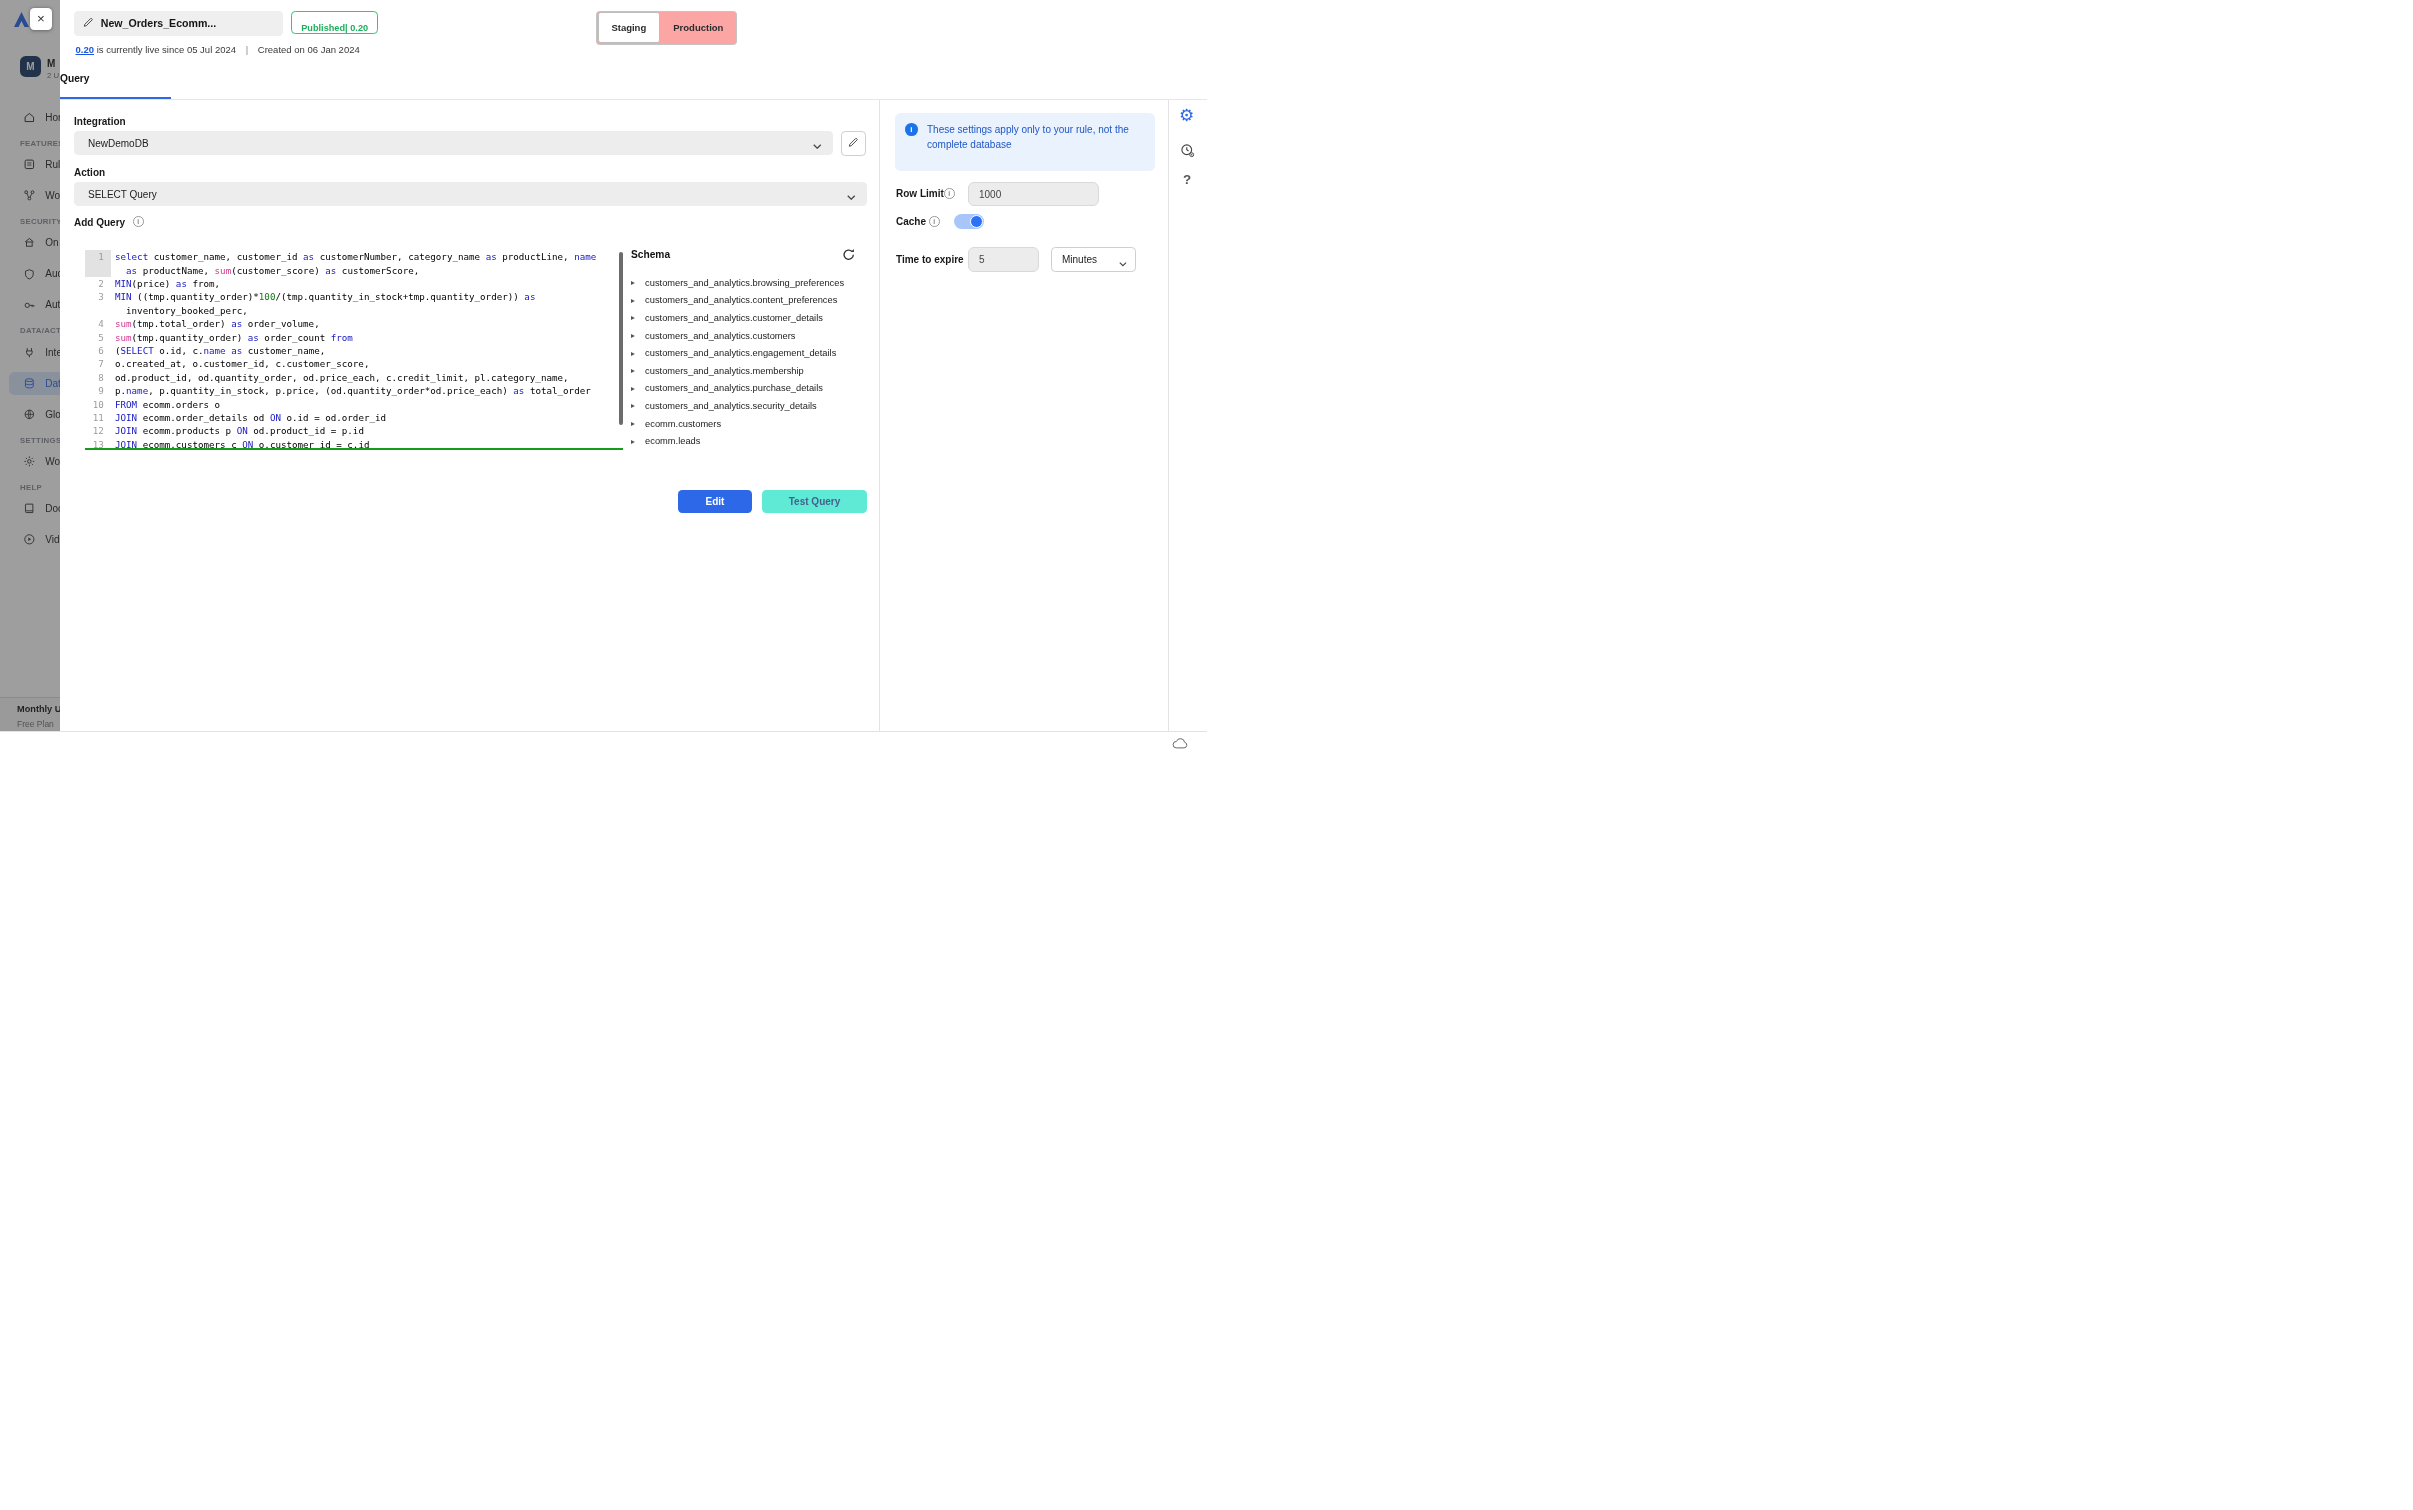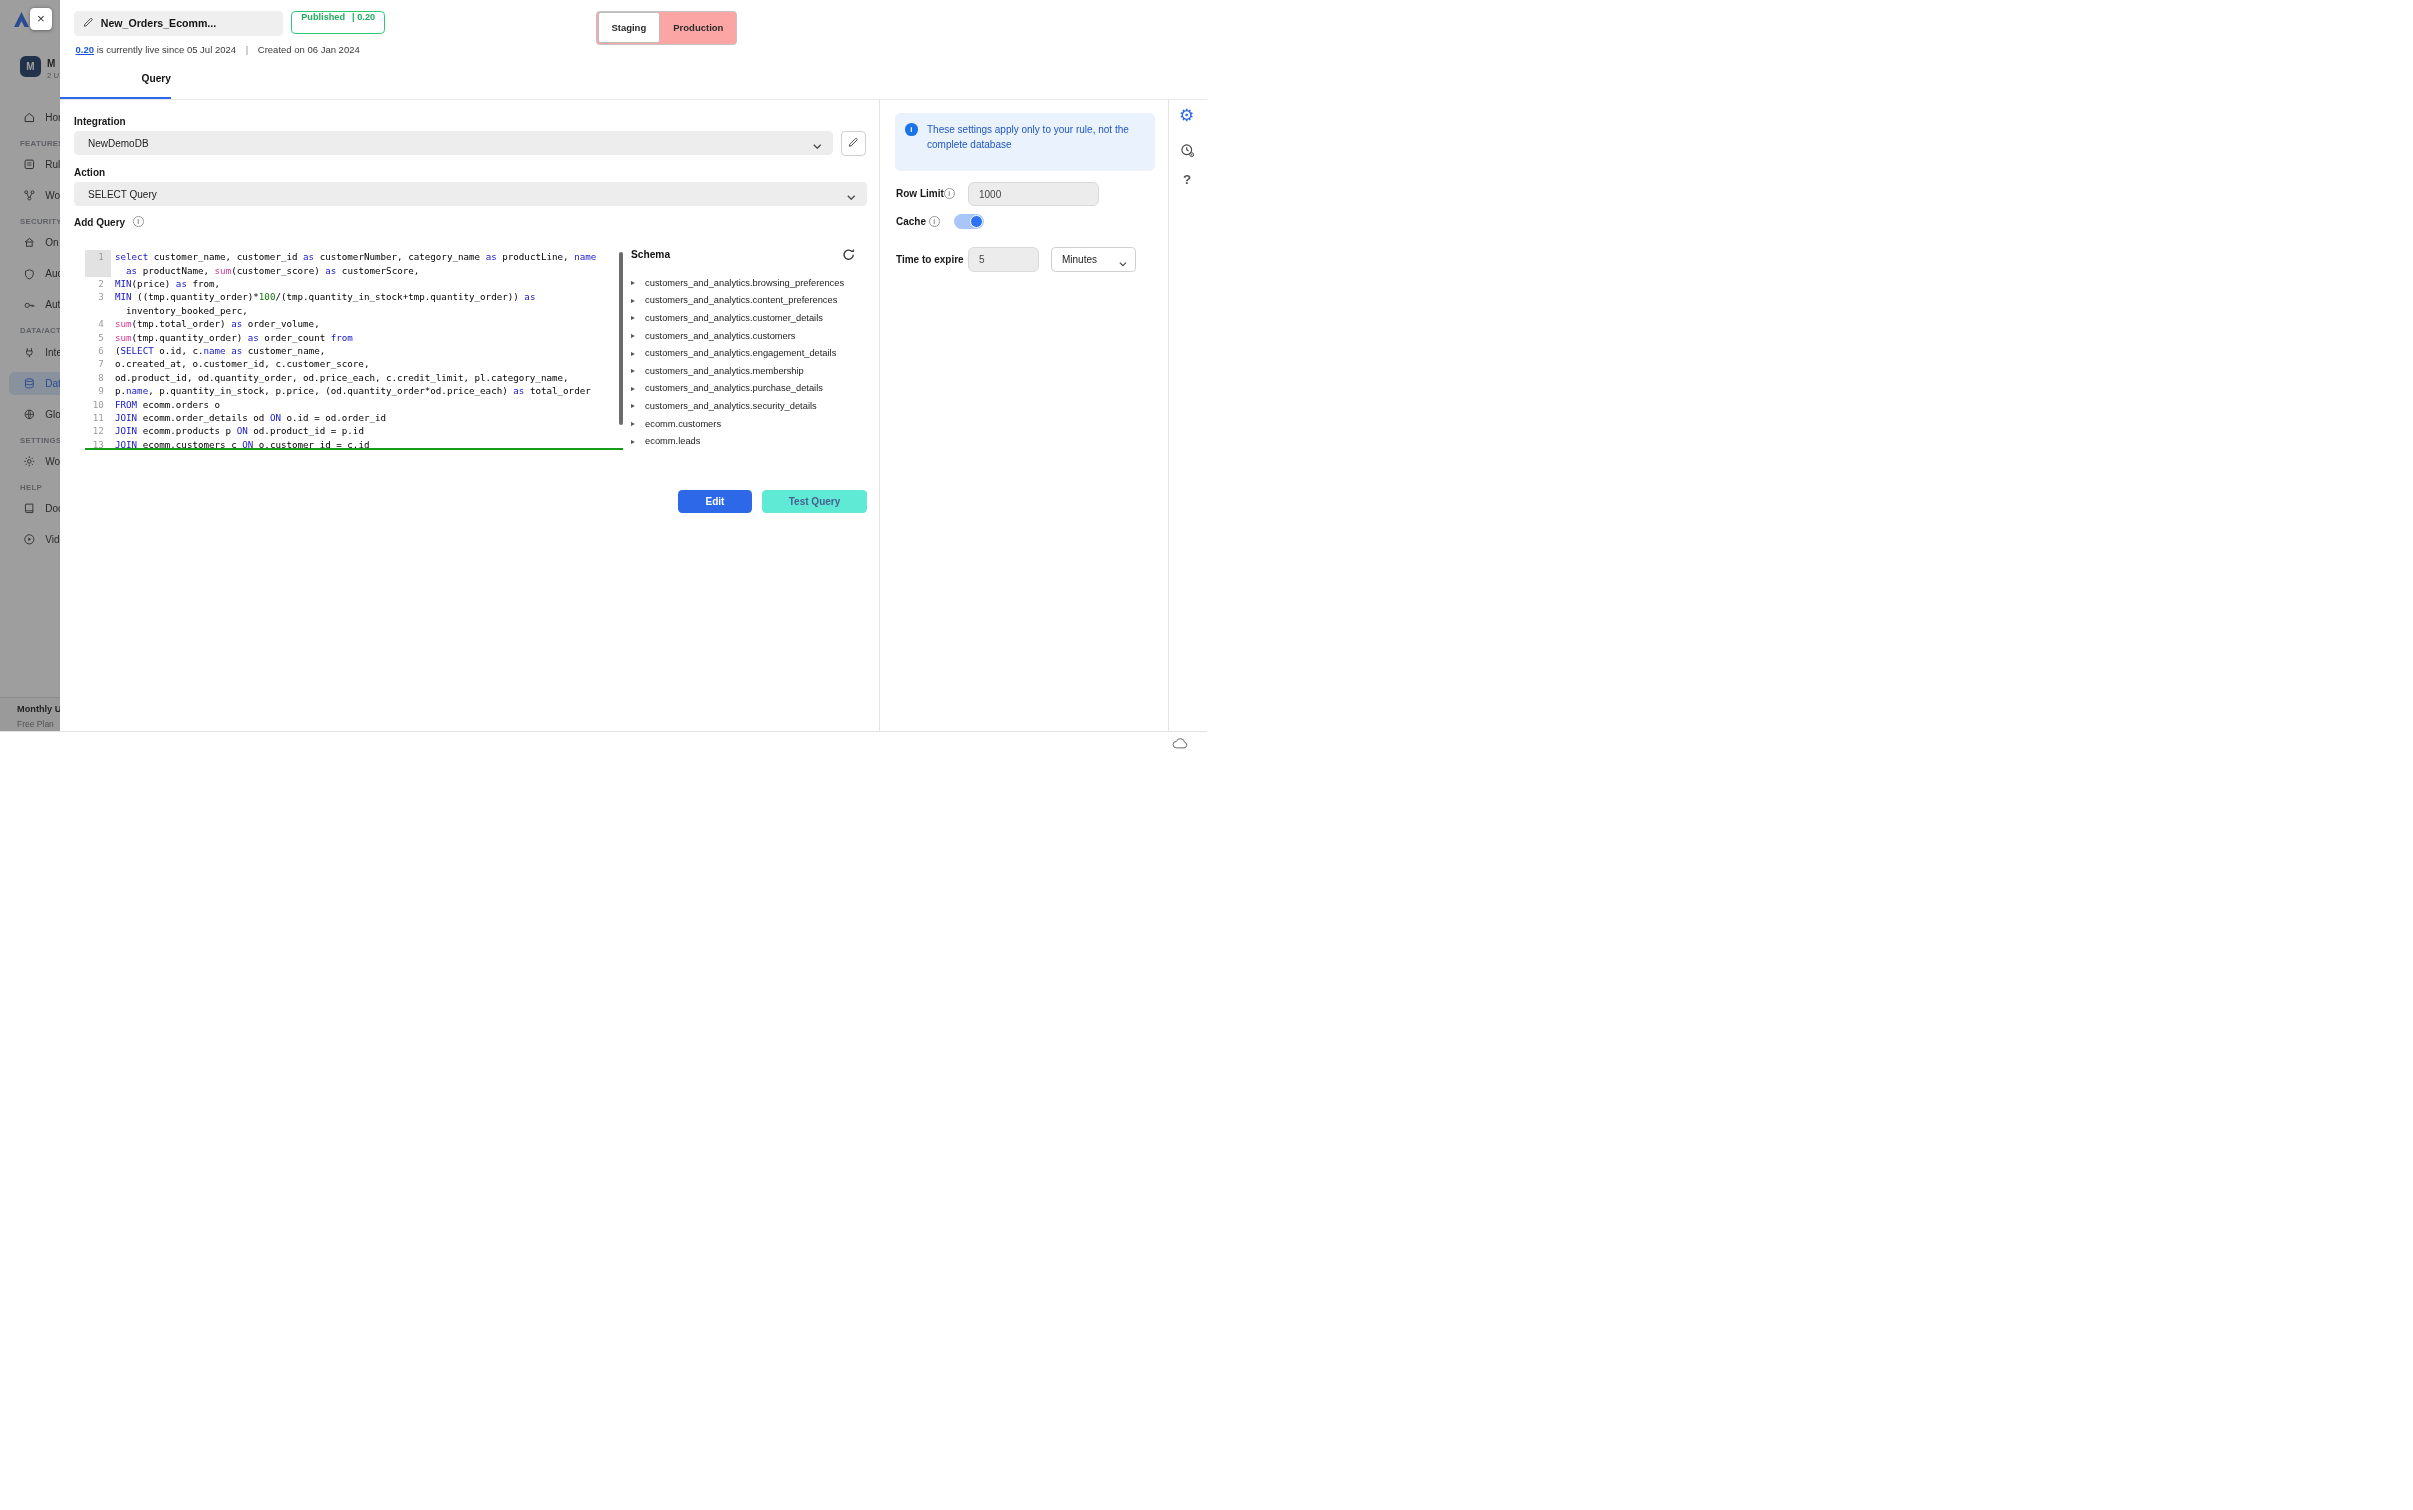--- a/index.html
+++ b/index.html
@@ -29,31 +29,31 @@
   .modal { position:absolute; left:60px; top:0; width:1147px; height:731px; background:#fff; z-index:30; }
   .close-btn { position:absolute; left:30px; top:7.8px; width:22px; height:22px; background:#fff; border-radius:4.2px;
     box-shadow:0 0.7px 3.5px rgba(0,0,0,.35); display:flex; align-items:center; justify-content:center;
     font-size:13.4px; color:#333; z-index:40; cursor:pointer; }
 
   
   .title-box { position:absolute; left:14px; top:10.6px; width:209px; height:25.4px; background:#efefef; border-radius:4.2px;
     display:flex; align-items:center; gap:7px; padding:0 9.2px; cursor:text; }
   .title-text { font-size:10.6px; font-weight:bold; color:#141414; }
   .pub-badge { position:absolute; left:231px; top:11.3px; height:23px; border:0.7px solid #2fc974; border-radius:4.2px;
-    display:flex; align-items:flex-start; gap:7px; padding:0 9.2px; }
+    display:flex; align-items:flex-end; gap:0; padding:0 9.2px; }
   .pub-label { font-size:9.2px; font-weight:bold; color:#1fae5e; }
   .pub-ver { font-size:9.2px; font-weight:bold; color:#1fae5e; }
   .seg-ctl { position:absolute; left:536px; top:10.6px; height:34px; background:#fca5a5; border:0.7px solid #c4c4c4;
     border-radius:3.5px; display:flex; }
   .seg { padding:0 12.7px; display:flex; align-items:center; font-size:9.5px; font-weight:bold; color:#2b2b2b; cursor:pointer; }
   .seg.sel { background:#fff; border:0.7px solid #bdbdbd; border-radius:2.8px; margin:0.7px; }
   .meta-line { position:absolute; left:15.5px; top:44px; font-size:9.5px; color:#3a3a3a; }
   .meta-line .ver-link { color:#1a56db; font-weight:bold; text-decoration:underline; cursor:pointer; }
   .meta-line .sep { margin:0 7px; color:#8a8a8a; }
-  .tab { position:absolute; left:0; top:73px; width:111px; text-align:right; font-size:10.2px; font-weight:bold; color:#111; cursor:pointer; }
+  .tab { position:absolute; left:0; top:73px; width:111px; text-align:left; font-size:10.2px; font-weight:bold; color:#111; cursor:pointer; }
   .tab-underline { position:absolute; left:0; top:97px; width:111px; height:2.1px; background:#2d68e8; }
   .tab-border { position:absolute; left:0; top:99px; width:1147px; height:0.7px; background:#e7e7e7; }
 
   
   .fld-label { position:absolute; font-size:10px; font-weight:bold; color:#181818; }
   .dropdown { position:absolute; background:#ededed; border-radius:4.2px; height:24px; display:flex; align-items:center;
     padding:0 14px; font-size:10px; color:#222; cursor:pointer; }
   .dropdown .chev { position:absolute; right:11.3px; top:9.2px; }
   .icon-btn { position:absolute; width:25px; height:25px; background:#fff; border:0.7px solid #cfcfcf; border-radius:4.2px;
     display:flex; align-items:center; justify-content:center; cursor:pointer; }

